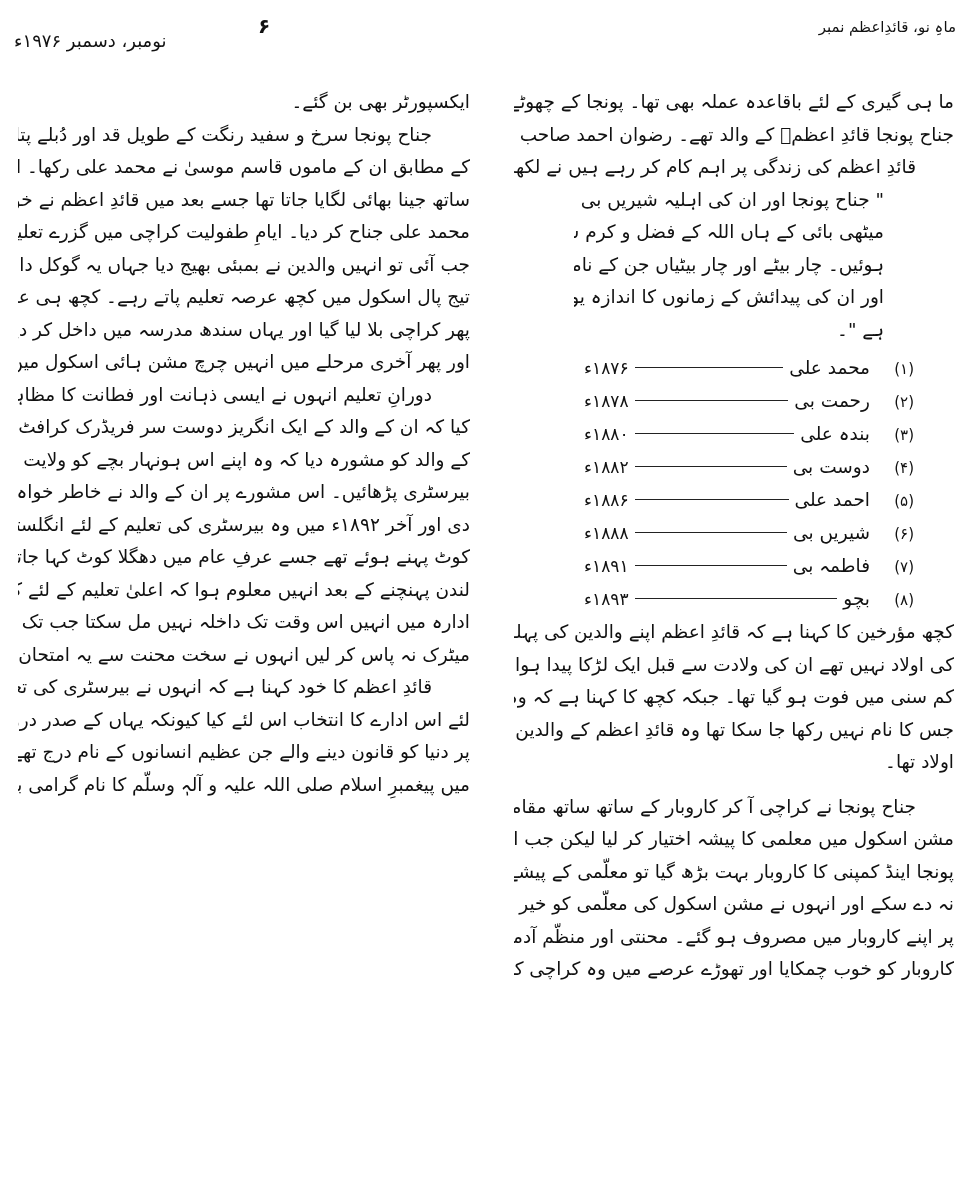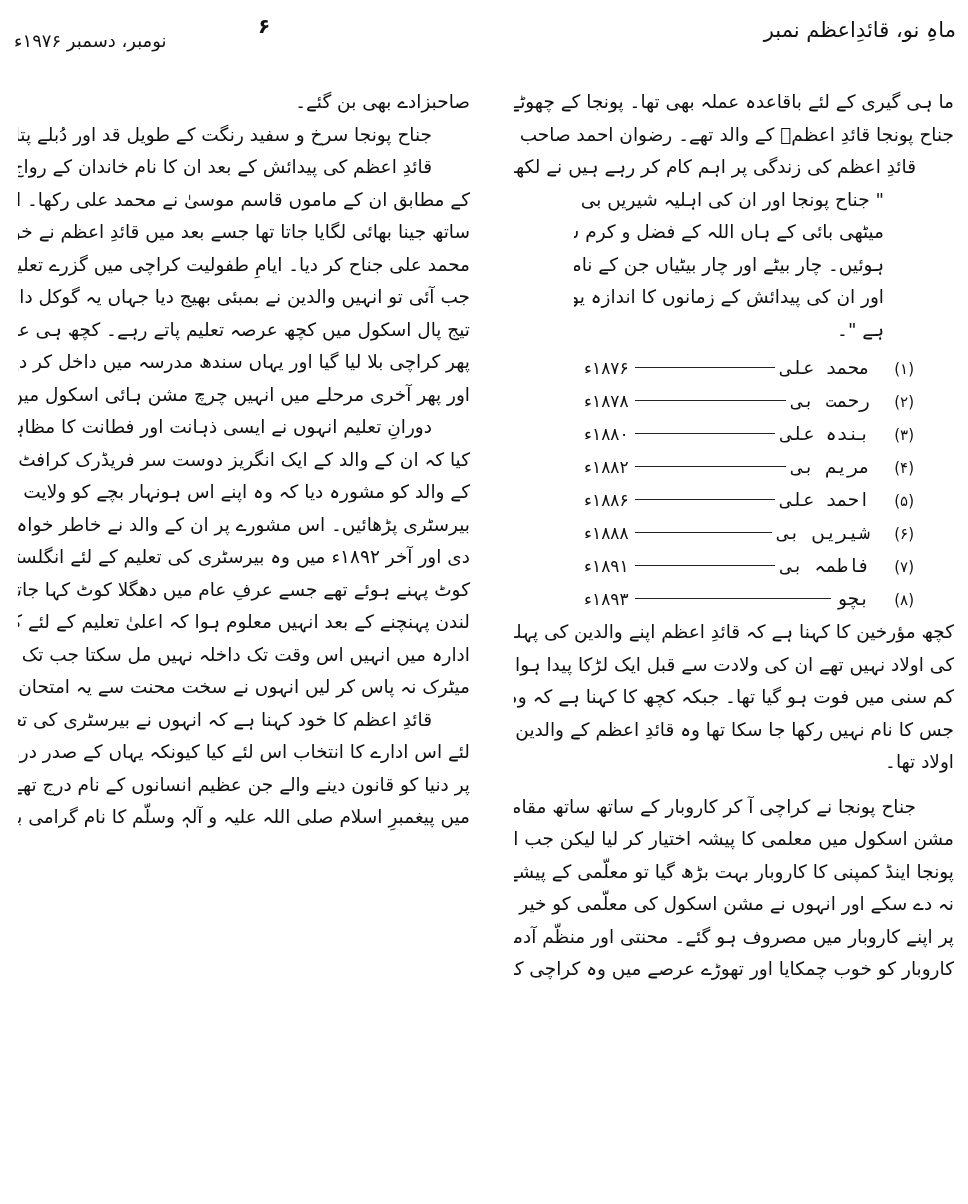--- a/index.html
+++ b/index.html
@@ -1,31 +1,31 @@
 <!DOCTYPE html>
 <html><head>
 <meta charset="utf-8">
 <style>
   html, body { margin: 0; padding: 0; background: #ffffff; }
   body { width: 968px; height: 1204px; position: relative; overflow: hidden;
          font-family: "DejaVu Sans", sans-serif; color: #111; }
   .header { position: absolute; top: 0; left: 0; width: 968px; height: 60px; }
-  .hdr-right { position: absolute; right: 12px; top: 18px; font-size: 21px; direction: rtl; }
+  .hdr-right { position: absolute; right: 12px; top: 18px; font-size: 15px; direction: rtl; }
   .hdr-center { position: absolute; left: 258px; top: 14px; font-size: 20px; font-weight: bold; }
   .hdr-left { position: absolute; left: 14px; top: 30px; font-size: 18px; direction: rtl; }
   .col { position: absolute; top: 86px; direction: rtl; text-align: justify; font-size: 18.5px; line-height: 32.5px; }
   .col-right { right: 14px; width: 440px; }
   .col-left { left: 18px; width: 452px; }
   .line { display: block; white-space: nowrap; overflow: hidden; }
   .indent { padding-right: 38px; }
   .quote { padding-right: 70px; padding-left: 60px; }
   .list { margin: 6px 0 0 0; padding: 0; list-style: none; }
   .list-row { display: flex; flex-direction: row; align-items: baseline; height: 33px; padding-right: 40px; padding-left: 70px; }
   .list-num { width: 44px; text-align: right; font-size: 15px; }
-  .list-name { white-space: nowrap; font-family: Liberation Mono, monospace; }
+  .list-name { white-space: nowrap; }
   .list-rule { flex: 1; border-bottom: 1.5px solid #222; margin: 0 6px; height: 0; transform: translateY(-6px); }
   .list-year { font-size: 17px; white-space: nowrap; direction: rtl; }
   .gap { height: 12px; }
 </style>
 </head>
 <body>
 
 <div class="header">
   <div class="hdr-right">ماہِ نو، قائدِاعظم نمبر</div>
   <div class="hdr-center">۶</div>
@@ -59,21 +59,21 @@
         <span class="list-year">۱۸۷۸ء</span>
       </li>
     <li class="list-row">
         <span class="list-num">(۳)</span>
         <span class="list-name">بندہ علی</span>
         <span class="list-rule"></span>
         <span class="list-year">۱۸۸۰ء</span>
       </li>
     <li class="list-row">
         <span class="list-num">(۴)</span>
-        <span class="list-name">مریم بی</span>
+        <span class="list-name">دوست بی</span>
         <span class="list-rule"></span>
         <span class="list-year">۱۸۸۲ء</span>
       </li>
     <li class="list-row">
         <span class="list-num">(۵)</span>
         <span class="list-name">احمد علی</span>
         <span class="list-rule"></span>
         <span class="list-year">۱۸۸۶ء</span>
       </li>
     <li class="list-row">
@@ -108,27 +108,26 @@
     <span class="line">مشن اسکول میں معلمی کا پیشہ اختیار کر لیا لیکن جب ان کی کمپنی والجی</span>
     <span class="line">پونجا اینڈ کمپنی کا کاروبار بہت بڑھ گیا تو معلّمی کے پیشے کے لئے وقت</span>
     <span class="line">نہ دے سکے اور انہوں نے مشن اسکول کی معلّمی کو خیر باد کہا اور کلی طور</span>
     <span class="line">پر اپنے کاروبار میں مصروف ہو گئے۔ محنتی اور منظّم آدمی تھے انہوں نے</span>
     <span class="line">کاروبار کو خوب چمکایا اور تھوڑے عرصے میں وہ کراچی کے ایک بڑے</span>
   </div>
 </div>
 
 <div class="col col-left">
   <div>
-    <span class="line">صاحبزادے بھی بن گئے۔</span>
+    <span class="line">ایکسپورٹر بھی بن گئے۔</span>
   </div>
   <div>
     <span class="line indent">جناح پونجا سرخ و سفید رنگت کے طویل قد اور دُبلے پتلے</span>
   </div>
   <div>
-    <span class="line indent">قائدِ اعظم کی پیدائش کے بعد ان کا نام خاندان کے رواج</span>
     <span class="line">کے مطابق ان کے ماموں قاسم موسیٰ نے محمد علی رکھا۔ اس نام کے</span>
     <span class="line">ساتھ جینا بھائی لگایا جاتا تھا جسے بعد میں قائدِ اعظم نے خود بدل کر</span>
     <span class="line">محمد علی جناح کر دیا۔ ایامِ طفولیت کراچی میں گزرے تعلیم کی منزل</span>
     <span class="line">جب آئی تو انہیں والدین نے بمبئی بھیج دیا جہاں یہ گوکل داس</span>
     <span class="line">تیج پال اسکول میں کچھ عرصہ تعلیم پاتے رہے۔ کچھ ہی عرصے بعد انہیں</span>
     <span class="line">پھر کراچی بلا لیا گیا اور یہاں سندھ مدرسہ میں داخل کر دیا گیا۔</span>
     <span class="line">اور پھر آخری مرحلے میں انہیں چرچ مشن ہائی اسکول میں داخل کر دیا</span>
   </div>
   <div>
     <span class="line indent">دورانِ تعلیم انہوں نے ایسی ذہانت اور فطانت کا مظاہرہ</span>

